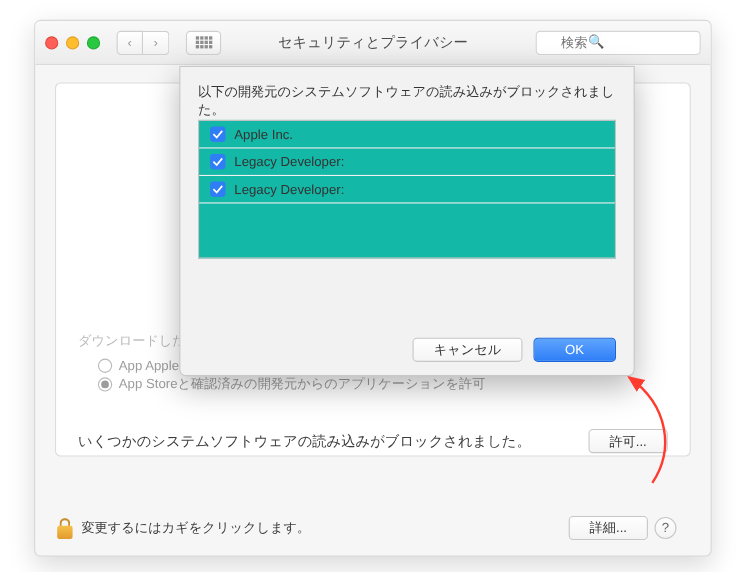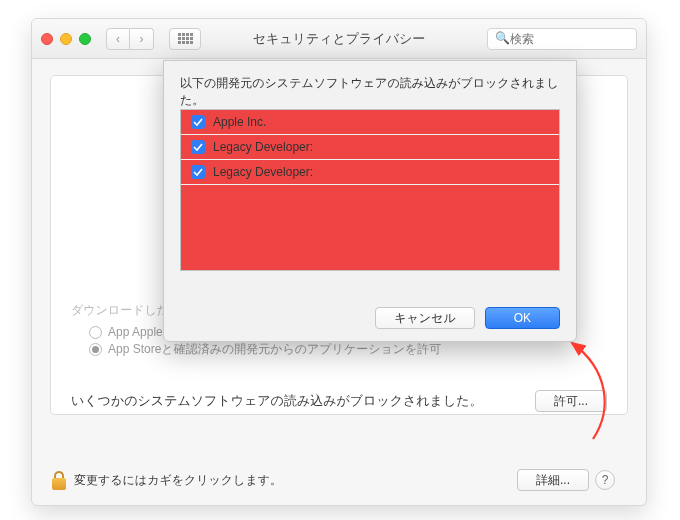--- a/index.html
+++ b/index.html
@@ -13,21 +13,21 @@
   .dot.g { background: #28c940; border: 0.5px solid #22aa36; }
   .navbtns { display:flex; margin-left:8px; }
   .navbtn { width:24px; height:22px; border:1px solid #cfcfcf; background:linear-gradient(#ffffff,#f1f1f1); display:flex; align-items:center; justify-content:center; color:#9a9a9a; font-size:12px;}
   .navbtn:first-child{border-radius:4px 0 0 4px;}
   .navbtn:last-child{border-radius:0 4px 4px 0; border-left:none;}
   .gridbtn { margin-left:8px; width:32px; height:22px; border:1px solid #cfcfcf; border-radius:4px; background:linear-gradient(#ffffff,#f1f1f1); display:flex; align-items:center; justify-content:center;}
   .gridicon { display:grid; grid-template-columns:repeat(4,3px); grid-template-rows:repeat(3,3px); gap:1px;}
   .gridicon span{background:#8e8e8e;}
   .wtitle { position:absolute; left:0; right:0; text-align:center; font-size:13px; color:#4a4a4a; pointer-events:none;}
   .searchwrap { margin-left:auto; }
-  .search { width:150px; height:22px; border:1px solid #d5d5d5; border-radius:4px; background:#fff; font-size:12px; padding:0 6px 0 22px; color:#888;margin-left:40px; }
+  .search { width:150px; height:22px; border:1px solid #d5d5d5; border-radius:4px; background:#fff; font-size:12px; padding:0 6px 0 22px; color:#888; }
   .searchwrap{position:relative;}
   .sicon{position:absolute; left:48px; top:3px; font-size:12px; color:#999;}
   .body { position:relative; padding:16px 18px; height:calc(100% - 40px); }
   .panel { background:#ffffff; border:1px solid #dcdcdc; border-radius:5px; padding:18px 20px 14px; height:340px; position:relative;}
   .exec-label { font-size:12px; color:#5a5a5a; margin-top:8px; }
   .radiogroup { margin:6px 0 0 18px; }
   .radiorow{ display:flex; align-items:center; gap:6px; color:#9c9c9c; font-size:12px; margin:2px 0;}
   .radio{ width:13px; height:13px; border-radius:50%; border:1px solid #b9b9b9; display:inline-flex; align-items:center; justify-content:center; background:#fff;}
   .radio.sel::after{content:''; width:7px; height:7px; border-radius:50%; background:#9c9c9c;}
   .blockrow{ display:flex; align-items:center; margin-top:32px; gap:12px;}
@@ -36,21 +36,21 @@
   .footer{ position:absolute; left:18px; right:31px; bottom:14px; display:flex; align-items:center; gap:6px;margin-top:44px;}
   .lockicon{ width:18px; height:22px; position:relative;}
   .lockicon .body{ position:absolute; left:2px; top:9px; width:14px; height:12px; background:linear-gradient(#f6c04a,#e19a2e); border-radius:2px; padding:0;}
   .lockicon .sh{ position:absolute; left:4px; top:2px; width:10px; height:12px; border:2px solid #c58f2e; border-bottom:none; border-radius:6px 6px 0 0;}
   .footer .txt{ font-size:12px; color:#3c3c3c; flex:1;}
   .helpbtn{ width:20px; height:20px; border-radius:50%; border:1px solid #c7c7c7; background:linear-gradient(#fff,#f3f3f3); display:flex; align-items:center; justify-content:center; color:#666; font-size:12px;}
 
   
   .sheet { position:absolute; left:131px; top:41px; width:414px; height:282px; background:#f2f2f2; border:1px solid #c8c8c8; border-radius:0 0 6px 6px; box-shadow:0 10px 28px rgba(0,0,0,0.28); padding:14px 16px 12px; }
   .sheet .msg{ font-size:12px; color:#333; margin-bottom:0;}
-  .listbox{ background:#ef4444; border:1px solid #c2c2c2; height:162px; overflow:hidden; }
+  .listbox{ background:#14b8a6; border:1px solid #c2c2c2; height:126px; overflow:hidden; }
   .lrow{ display:flex; align-items:center; gap:8px; padding:5px 10px; font-size:12px; color:#333; border-bottom:1px solid #f0f0f0;}
   .cbx{ width:14px; height:14px; border-radius:3px; background:#2f7ef6; display:inline-flex; align-items:center; justify-content:center;}
   .cbx svg{width:10px;height:10px;}
   .lrow.partial{ color:#bcbcbc; }
   .sheetbtns{ position:absolute; right:16px; bottom:12px; display:flex; gap:10px;}
   .okbtn{ height:22px; padding:0 28px; border:1px solid #1766dd; border-radius:4px; background:linear-gradient(#5ea4ff,#2f7ef6); color:#fff; font-size:12px; cursor:pointer;text-align:center;}
 
   
   .arrow{ position:absolute; left:526px; top:320px; pointer-events:none; }
 </style>

